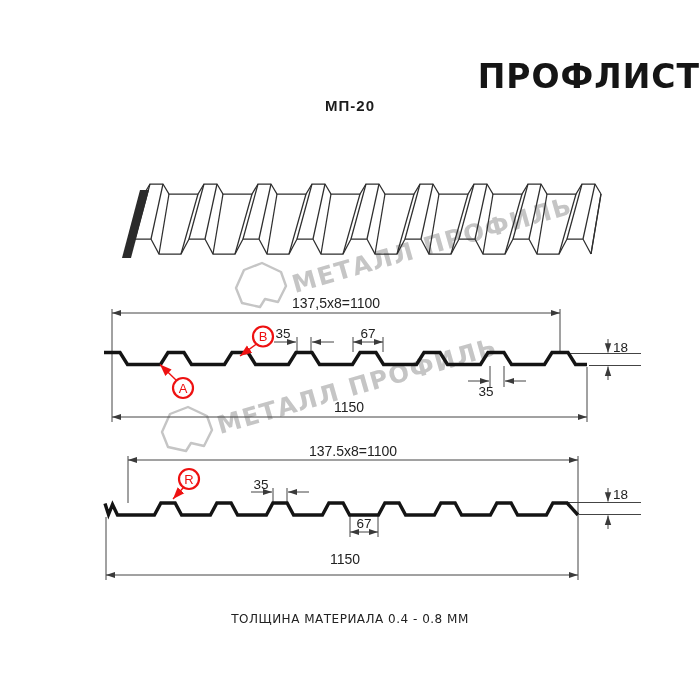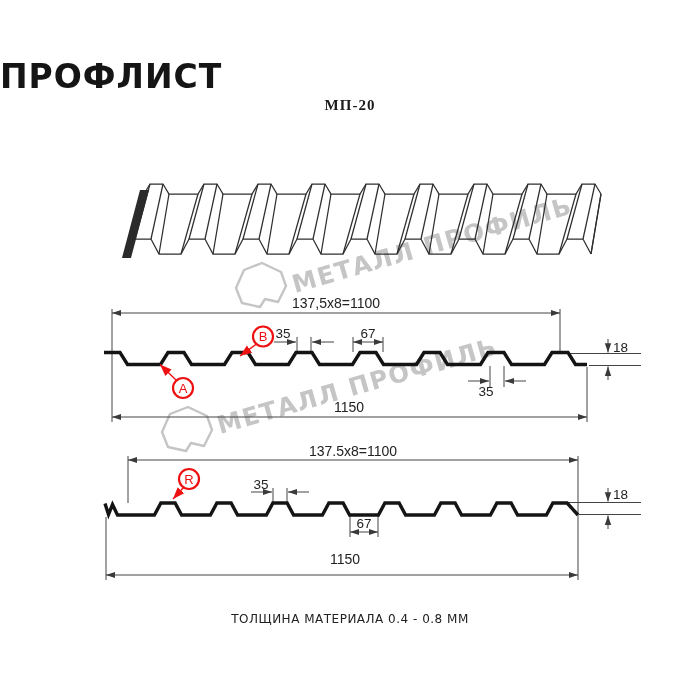--- a/index.html
+++ b/index.html
@@ -1,22 +1,22 @@
 <!DOCTYPE html>
 <html style="--red: #ee1111; --ink: #141414; --dimc: #444444; --wmc: #c5c5c5;"><head>
 <meta charset="utf-8">
 <style>
   html,body{margin:0;padding:0;background:#fff;}
   .page{position:relative;width:700px;height:700px;background:#fff;overflow:hidden;
         font-family:"DejaVu Sans",sans-serif;}
-  .title{position:absolute;top:57px;left:0;width:700px;text-align:left;
+  .title{position:absolute;top:57px;left:0;width:700px;text-align:right;
          font-family:"DejaVu Sans",sans-serif;font-weight:bold;font-size:33px;
          letter-spacing:1px;color:#151515;}
   .subtitle{position:absolute;top:97px;left:0;width:700px;text-align:center;
-         font-family:Liberation Serif, serif;font-weight:bold;font-size:15px;
+         font-family:Liberation Sans, sans-serif;font-weight:bold;font-size:15px;
          letter-spacing:1px;color:#1c1c1c;}
   .caption{position:absolute;top:612px;left:0;width:700px;text-align:center;
          font-family:"DejaVu Sans",sans-serif;font-size:12px;letter-spacing:0.5px;
          color:#222;}
   svg{position:absolute;left:0;top:0;}
   .profile{fill:none;stroke:var(--ink,#141414);stroke-width:3.4;stroke-linejoin:miter;}
   .p3d{fill:none;stroke:#2e2e2e;stroke-width:1.25;}
   .dim{stroke:var(--dimc,#444);stroke-width:1;fill:none;}
   .dimtxt{font-family:"Liberation Sans",sans-serif;font-size:13.5px;fill:#222;}
   .covtxt{font-family:"Liberation Sans",sans-serif;font-size:14px;fill:#222;}

